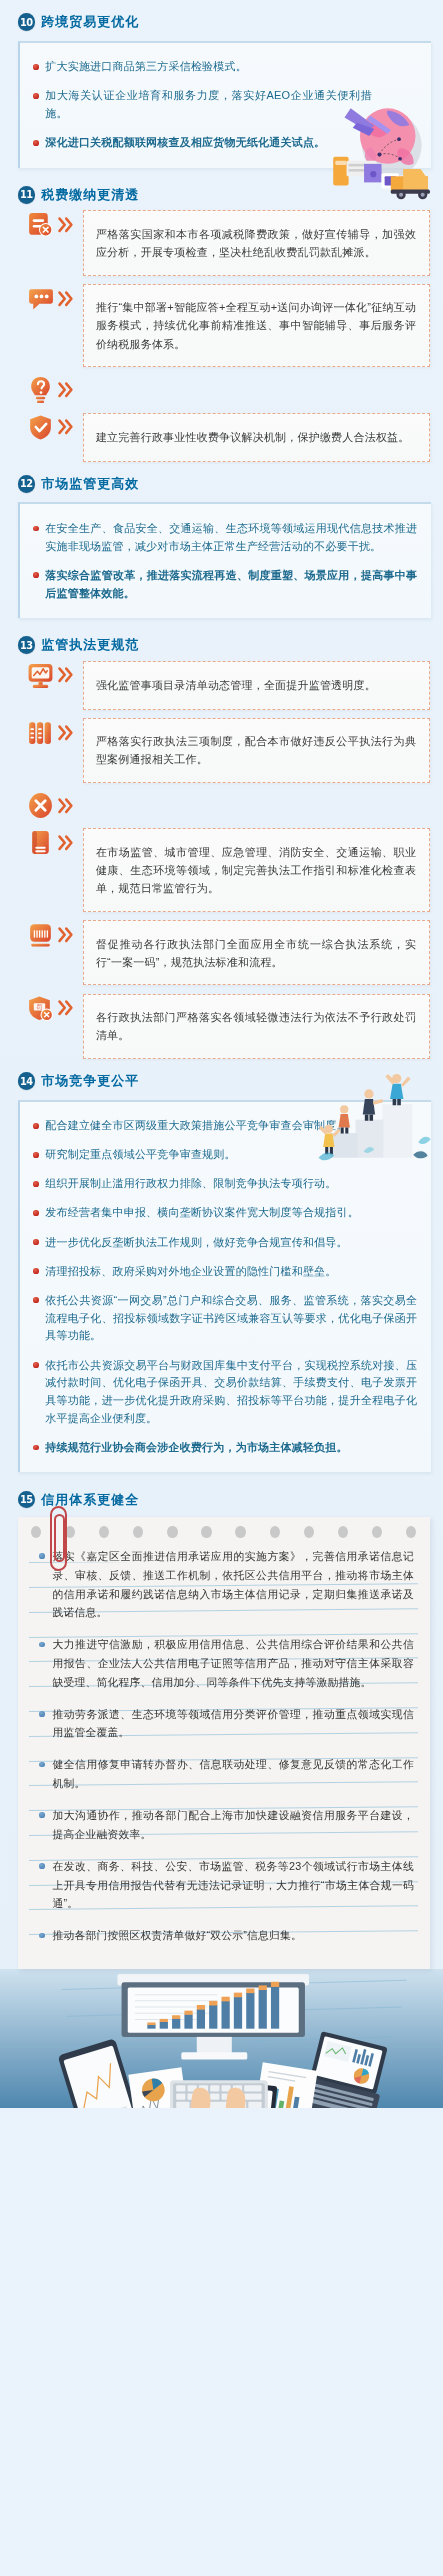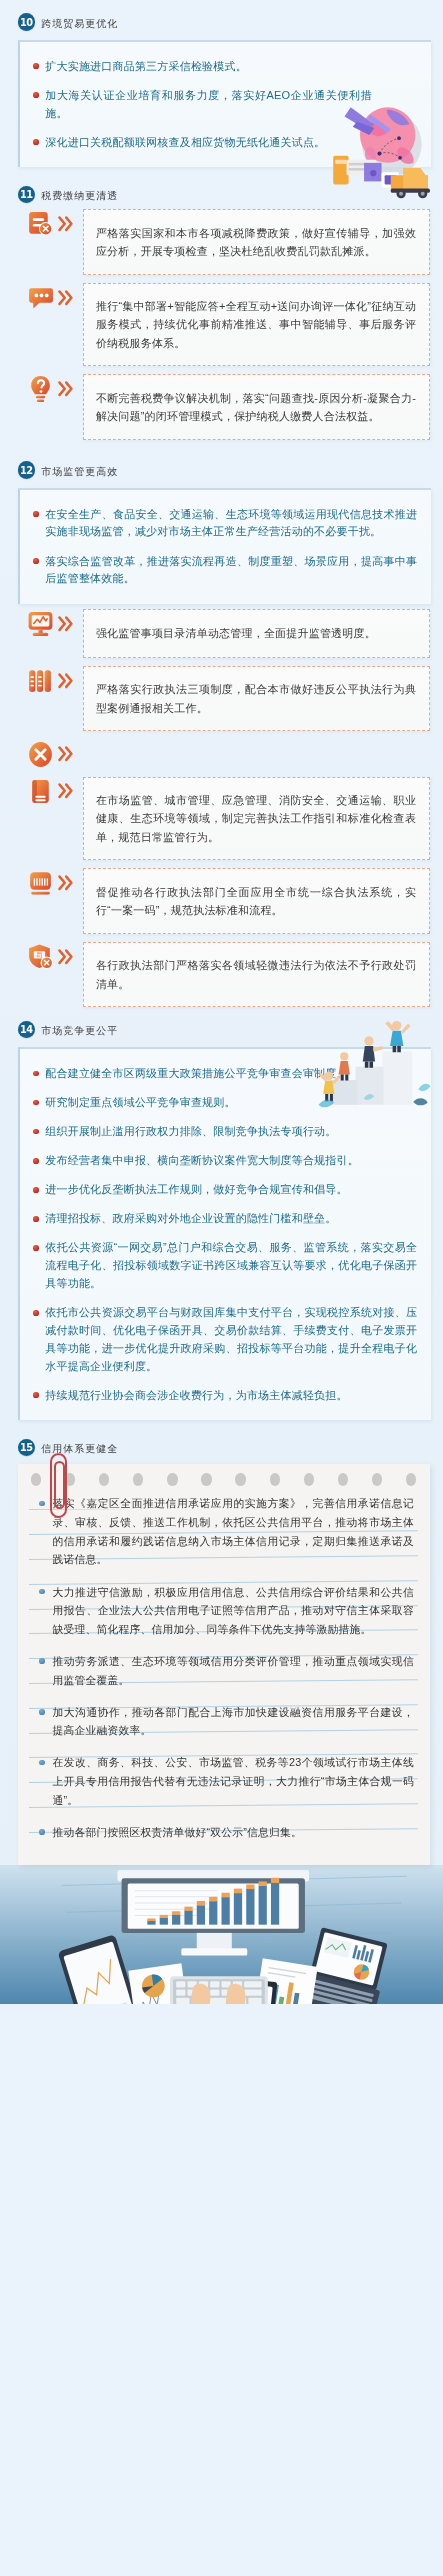--- a/index.html
+++ b/index.html
@@ -8,32 +8,32 @@
   body {
     width:443px;
     font-family:"Liberation Sans","DejaVu Sans",sans-serif;
     background:linear-gradient(180deg,#eaf3fb 0%,#e9f2fa 35%,#e7f1fa 70%,#e6f0f9 100%);
     color:#1b6080;
     -webkit-font-smoothing:antialiased;
   }
   .page { width:443px; position:relative; overflow:hidden; padding-bottom:0; }
 
   
-  .sec-head{ display:flex; align-items:flex-end; gap:6.2px; padding:13.4px 0 6.2px 17.5px; }
+  .sec-head{ display:flex; align-items:flex-start; gap:6.2px; padding:13.4px 0 6.2px 17.5px; }
   .badge{
     width:17.5px;height:17.5px;border-radius:50%;
     background:#14618f; color:#fff;
     display:flex;align-items:center;justify-content:center;
     font-size:9.8px;font-weight:bold;letter-spacing:-0.5px;
     font-family:"DejaVu Sans",sans-serif;
     flex:0 0 17.5px;
     box-shadow:0 0.5px 1px rgba(0,0,0,.18);
   }
   .sec-title{
-    font-size:10px;font-weight:normal;color:#404040;letter-spacing:1px;
+    font-size:13px;font-weight:bold;color:#0369a1;letter-spacing:1px;
   }
 
   
   .bcard{
     position:relative; margin:3.1px 12.4px 5.2px 17.5px;
     background:linear-gradient(180deg,#f6fafd 0%,#f2f8fc 100%);
     border-left:2.1px solid #b9d4e8;
     border-top:2.1px solid #c4dbec;
     padding:15.5px 13.4px 15.5px 12.4px;
     box-shadow:1px 1.5px 3.1px rgba(120,160,190,.14);
@@ -41,21 +41,21 @@
   .bcard::after{
     content:""; position:absolute; right:-3.1px; top:3.1px; bottom:-3.1px; width:3.1px;
     background:rgba(255,255,255,0);
   }
   ul.blist{ list-style:none; }
   ul.blist > li{
     position:relative; padding-left:13.4px; margin-bottom:11.3px;
     font-size:11px; line-height:1.62; color:#1d6a8e; letter-spacing:0.2px;
     text-align:justify;
   }
-  ul.blist > li:last-child{ margin-bottom:0; }
+  ul.blist > li:last-child{ margin-bottom:0;font-weight:bold; }
   ul.blist > li::before{
     content:""; position:absolute; left:1px; top:5.7px;
     width:5.7px;height:5.7px;border-radius:50%;
     background:radial-gradient(circle at 35% 30%,#e4604a,#c32a22 70%);
   }
 
   
   .orow{ display:flex; align-items:flex-start; margin:0 13.4px 0 17.5px; }
   .oicon-wrap{ flex:0 0 65px; display:flex; align-items:center; justify-content:center; gap:3.1px; }
   .oicon{ width:29px;height:29px; flex:0 0 29px; }
@@ -247,40 +247,62 @@
           <rect x="19" y="42" width="18" height="5" rx="2.5" fill="url(#og3)"></rect>
           <rect x="21" y="49" width="14" height="5" rx="2.5" fill="url(#og3)"></rect>
           <path d="M23 18c0-4 3-6 6-6s6 2 6 6c0 4-5 4-5 8" stroke="#fff" stroke-width="4" fill="none" stroke-linecap="round"></path>
           <circle cx="29" cy="34" r="2.6" fill="#fff"></circle>
         </svg>
         <svg class="chev" viewBox="0 0 30 34">
           <path d="M3 5l10 12L3 29" stroke="#e2622f" stroke-width="5" fill="none" stroke-linecap="round" stroke-linejoin="round"></path>
           <path d="M16 5l10 12-10 12" stroke="#e2622f" stroke-width="5" fill="none" stroke-linecap="round" stroke-linejoin="round"></path>
         </svg>
       </div>
+    </div>
+    <div class="ogap"></div>
+
+    <div class="orow">
+      <div class="oicon-wrap">
+        <svg class="oicon" viewBox="0 0 56 56">
+          <defs>
+              <linearGradient id="og4" x1="0" y1="0" x2="1" y2="1">
+                <stop offset="0" stop-color="#f4a14a"></stop>
+                <stop offset="1" stop-color="#d9452c"></stop>
+              </linearGradient>
+            </defs>
+          <path d="M28 5l20 7v16c0 12-9 20-20 23C17 48 8 40 8 28V12z" fill="url(#og4)"></path>
+          <path d="M19 27l7 8 13-14" stroke="#fff" stroke-width="5" fill="none" stroke-linecap="round" stroke-linejoin="round"></path>
+        </svg>
+        <svg class="chev" viewBox="0 0 30 34">
+          <path d="M3 5l10 12L3 29" stroke="#e2622f" stroke-width="5" fill="none" stroke-linecap="round" stroke-linejoin="round"></path>
+          <path d="M16 5l10 12-10 12" stroke="#e2622f" stroke-width="5" fill="none" stroke-linecap="round" stroke-linejoin="round"></path>
+        </svg>
+      </div>
       <div class="obox">
-        <p>不断完善税费争议解决机制，落实“问题查找-原因分析-凝聚合力-解决问题”的闭环管理模式，保护纳税人缴费人合法权益。</p>
-      </div>
-    </div>
-    <div class="ogap"></div>
-
+        <p>建立完善行政事业性收费争议解决机制，保护缴费人合法权益。</p>
+      </div>
+    </div>
   </div>
 
   <div class="sec-head">
     <div class="badge">12</div>
     <div class="sec-title">市场监管更高效</div>
   </div>
 
   <div class="bcard">
     <ul class="blist">
       <li>在安全生产、食品安全、交通运输、生态环境等领域运用现代信息技术推进实施非现场监管，减少对市场主体正常生产经营活动的不必要干扰。</li>
       <li>落实综合监管改革，推进落实流程再造、制度重塑、场景应用，提高事中事后监管整体效能。</li>
     </ul>
   </div>
 
+  <div class="sec-head">
+    <div class="badge">13</div>
+    <div class="sec-title">监管执法更规范</div>
+  </div>
 
   <div>
 
     <div class="orow">
       <div class="oicon-wrap">
         <svg class="oicon" viewBox="0 0 56 56">
           <defs>
               <linearGradient id="og5" x1="0" y1="0" x2="1" y2="1">
                 <stop offset="0" stop-color="#f4a14a"></stop>
                 <stop offset="1" stop-color="#d9452c"></stop>
@@ -527,20 +549,21 @@
         <i></i>
         <i></i>
         <i></i>
         <i></i>
 
     </div>
     <ul class="nlist">
       <li>落实《嘉定区全面推进信用承诺应用的实施方案》，完善信用承诺信息记录、审核、反馈、推送工作机制，依托区公共信用平台，推动将市场主体的信用承诺和履约践诺信息纳入市场主体信用记录，定期归集推送承诺及践诺信息。</li>
       <li>大力推进守信激励，积极应用信用信息、公共信用综合评价结果和公共信用报告、企业法人公共信用电子证照等信用产品，推动对守信主体采取容缺受理、简化程序、信用加分、同等条件下优先支持等激励措施。</li>
       <li>推动劳务派遣、生态环境等领域信用分类评价管理，推动重点领域实现信用监管全覆盖。</li>
+      <li>健全信用修复申请转办督办、信息联动处理、修复意见反馈的常态化工作机制。</li>
       <li>加大沟通协作，推动各部门配合上海市加快建设融资信用服务平台建设，提高企业融资效率。</li>
       <li>在发改、商务、科技、公安、市场监管、税务等23个领域试行市场主体线上开具专用信用报告代替有无违法记录证明，大力推行“市场主体合规一码通”。</li>
       <li>推动各部门按照区权责清单做好“双公示”信息归集。</li>
     </ul>
   </div>
 
   <svg class="footer-illus" viewBox="0 0 860 270" preserveAspectRatio="xMidYMax slice">
     <defs>
       <linearGradient id="fbg" x1="0" y1="0" x2="0" y2="1">
         <stop offset="0" stop-color="#cfe2ef"></stop>

